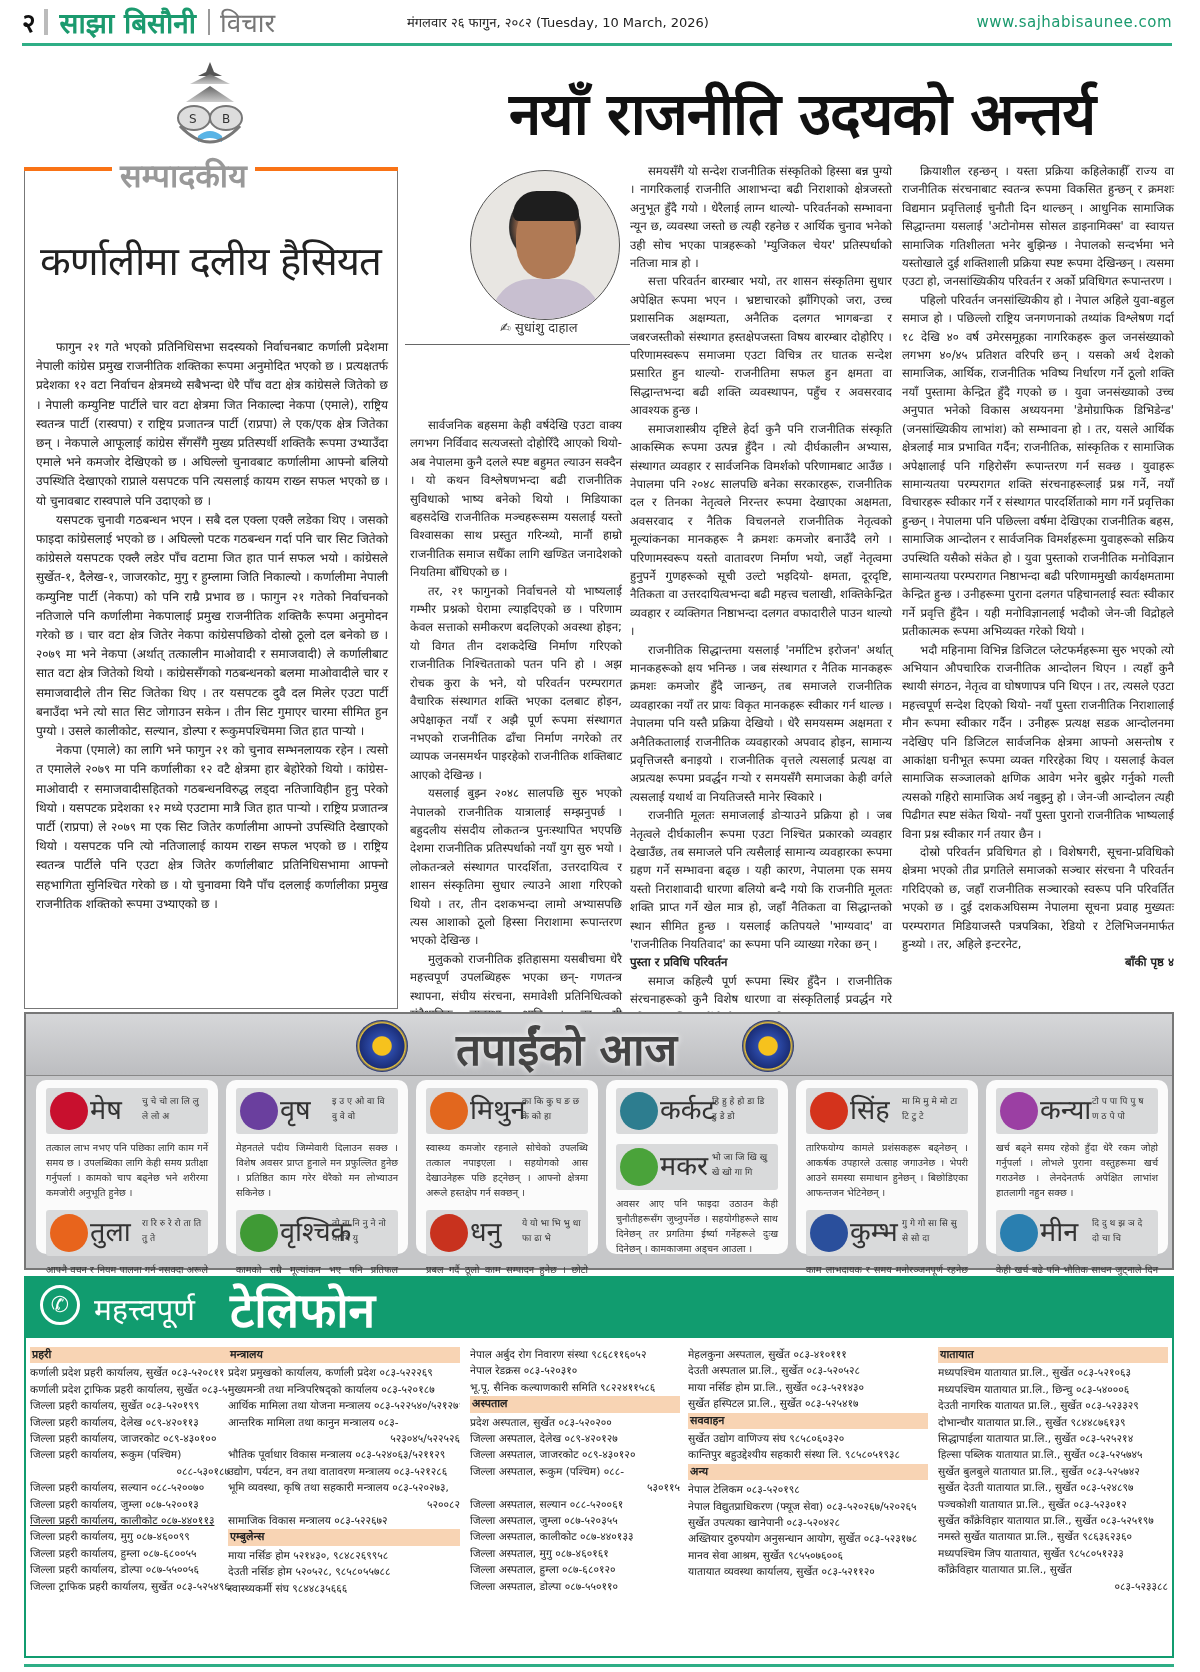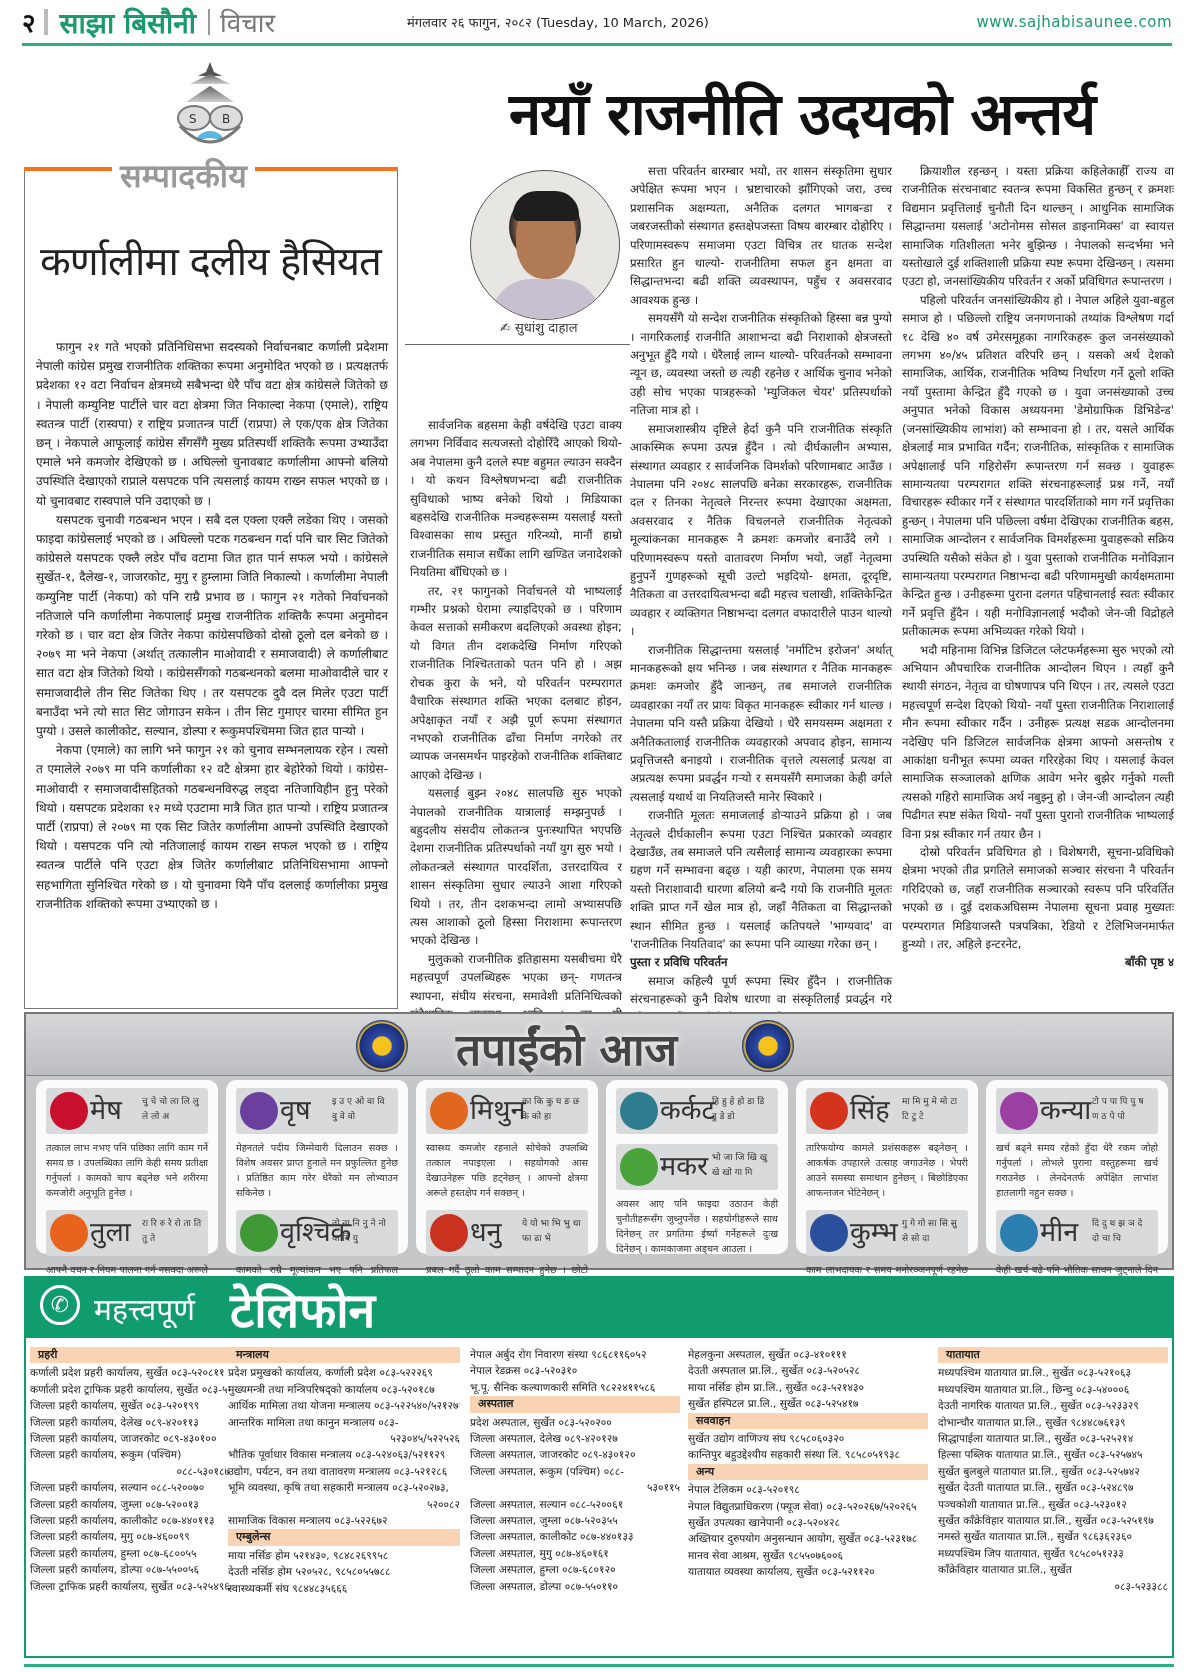--- a/index.html
+++ b/index.html
@@ -39,21 +39,21 @@
 .sign .name{position:absolute;left:44px;top:2px;font-size:27px;color:#333;font-family:"DejaVu Serif",serif}
 .sign .syll{position:absolute;right:6px;top:6px;width:60px;font-size:9px;line-height:15px;color:#333;text-align:left}
 .card .txt{margin:6px 10px 0 10px;font-size:9.6px;line-height:15px;text-align:justify;color:#333}
 .sign2{margin-top:10px}
 .tel-head{position:absolute;left:24px;top:1276px;width:1150px;height:62px;background:#119c6f}
 .tel-ico{position:absolute;left:16px;top:9px;width:40px;height:40px;border:3px solid #fff;border-radius:50%;color:#fff;font-size:22px;text-align:center;line-height:34px}
 .tel-sub{position:absolute;left:70px;top:12px;font-size:30px;color:#fff}
 .tel-main{position:absolute;left:206px;top:0;font-size:48px;color:#fff;font-weight:bold}
 .tel-body{position:absolute;left:24px;top:1338px;width:1150px;height:320px;border:2px solid #119c6f;border-top:none}
 .tcol{position:absolute;top:8px;font-size:10.6px;line-height:16.4px;color:#222}
-.tcol .hd{background:#f8d4b4;font-weight:bold;padding-left:8px;font-size:11px;margin:1px 0}
+.tcol .hd{background:#f8d4b4;font-weight:bold;padding-left:2px;font-size:11px;margin:1px 0}
 .tcol .r{white-space:nowrap}
 .tcol .rr{text-align:right}
 .botline{position:absolute;left:24px;top:1664px;width:1150px;border-top:3px solid #2fae86}
 </style>
 </head>
 <body>
 
 <div class="topbar">
   <span class="pg">२</span>
   <span class="pgsep"></span>
@@ -107,22 +107,22 @@
 </div>
 <div class="byline-rule"></div>
 
 <div class="col" style="left:410px;top:416px;width:212px">
   <p>सार्वजनिक बहसमा केही वर्षदेखि एउटा वाक्य लगभग निर्विवाद सत्यजस्तो दोहोरिँदै आएको थियो- अब नेपालमा कुनै दलले स्पष्ट बहुमत ल्याउन सक्दैन । यो कथन विश्लेषणभन्दा बढी राजनीतिक सुविधाको भाष्य बनेको थियो । मिडियाका बहसदेखि राजनीतिक मञ्चहरूसम्म यसलाई यस्तो विश्वासका साथ प्रस्तुत गरिन्थ्यो, मानौं हाम्रो राजनीतिक समाज सधैँका लागि खण्डित जनादेशको नियतिमा बाँधिएको छ ।</p>
   <p>तर, २१ फागुनको निर्वाचनले यो भाष्यलाई गम्भीर प्रश्नको घेरामा ल्याइदिएको छ । परिणाम केवल सत्ताको समीकरण बदलिएको अवस्था होइन; यो विगत तीन दशकदेखि निर्माण गरिएको राजनीतिक निश्चितताको पतन पनि हो । अझ रोचक कुरा के भने, यो परिवर्तन परम्परागत वैचारिक संस्थागत शक्ति भएका दलबाट होइन, अपेक्षाकृत नयाँ र अझै पूर्ण रूपमा संस्थागत नभएको राजनीतिक ढाँचा निर्माण नगरेको तर व्यापक जनसमर्थन पाइरहेको राजनीतिक शक्तिबाट आएको देखिन्छ ।</p>
   <p>यसलाई बुझ्न २०४८ सालपछि सुरु भएको नेपालको राजनीतिक यात्रालाई सम्झनुपर्छ । बहुदलीय संसदीय लोकतन्त्र पुनःस्थापित भएपछि देशमा राजनीतिक प्रतिस्पर्धाको नयाँ युग सुरु भयो । लोकतन्त्रले संस्थागत पारदर्शिता, उत्तरदायित्व र शासन संस्कृतिमा सुधार ल्याउने आशा गरिएको थियो । तर, तीन दशकभन्दा लामो अभ्यासपछि त्यस आशाको ठूलो हिस्सा निराशामा रूपान्तरण भएको देखिन्छ ।</p>
   <p>मुलुकको राजनीतिक इतिहासमा यसबीचमा धेरै महत्त्वपूर्ण उपलब्धिहरू भएका छन्- गणतन्त्र स्थापना, संघीय संरचना, समावेशी प्रतिनिधित्वको संवैधानिक व्यवस्था, आदि । तर, यी उपलब्धिहरूको छायामा अर्को पाटो पनि विकसित भयो । त्यो हो- राजनीतिक नेतृत्वको विश्वसनीयता क्रमशः कमजोर हुँदै जाने अवस्था । किनभने, २०४८ सालपछिको शासन व्यवस्थामा सक्रिय रहेका धेरै राजनीतिक संरचनाले आफ्नै अभ्यासमार्फत यस्ता प्रवृत्तिलाई सामान्यीकृत गरिदिएका थिए, जसले अन्ततः समाजमा एउटा बिकृत राजनीतिक संस्कृति निर्माण गर्‍यो ।</p>
 </div>
 <div class="col" style="left:630px;top:162px;width:262px">
+  <p>समयसँगै यो सन्देश राजनीतिक संस्कृतिको हिस्सा बन्न पुग्यो । नागरिकलाई राजनीति आशाभन्दा बढी निराशाको क्षेत्रजस्तो अनुभूत हुँदै गयो । धेरैलाई लाग्न थाल्यो- परिवर्तनको सम्भावना न्यून छ, व्यवस्था जस्तो छ त्यही रहनेछ र आर्थिक चुनाव भनेको उही सोच भएका पात्रहरूको 'म्युजिकल चेयर' प्रतिस्पर्धाको नतिजा मात्र हो ।</p>
   <p>सत्ता परिवर्तन बारम्बार भयो, तर शासन संस्कृतिमा सुधार अपेक्षित रूपमा भएन । भ्रष्टाचारको झाँगिएको जरा, उच्च प्रशासनिक अक्षम्यता, अनैतिक दलगत भागबन्डा र जबरजस्तीको संस्थागत हस्तक्षेपजस्ता विषय बारम्बार दोहोरिए । परिणामस्वरूप समाजमा एउटा विचित्र तर घातक सन्देश प्रसारित हुन थाल्यो- राजनीतिमा सफल हुन क्षमता वा सिद्धान्तभन्दा बढी शक्ति व्यवस्थापन, पहुँच र अवसरवाद आवश्यक हुन्छ ।</p>
-  <p>समयसँगै यो सन्देश राजनीतिक संस्कृतिको हिस्सा बन्न पुग्यो । नागरिकलाई राजनीति आशाभन्दा बढी निराशाको क्षेत्रजस्तो अनुभूत हुँदै गयो । धेरैलाई लाग्न थाल्यो- परिवर्तनको सम्भावना न्यून छ, व्यवस्था जस्तो छ त्यही रहनेछ र आर्थिक चुनाव भनेको उही सोच भएका पात्रहरूको 'म्युजिकल चेयर' प्रतिस्पर्धाको नतिजा मात्र हो ।</p>
   <p>समाजशास्त्रीय दृष्टिले हेर्दा कुनै पनि राजनीतिक संस्कृति आकस्मिक रूपमा उत्पन्न हुँदैन । त्यो दीर्घकालीन अभ्यास, संस्थागत व्यवहार र सार्वजनिक विमर्शको परिणामबाट आउँछ । नेपालमा पनि २०४८ सालपछि बनेका सरकारहरू, राजनीतिक दल र तिनका नेतृत्वले निरन्तर रूपमा देखाएका अक्षमता, अवसरवाद र नैतिक विचलनले राजनीतिक नेतृत्वको मूल्यांकनका मानकहरू नै क्रमशः कमजोर बनाउँदै लगे । परिणामस्वरूप यस्तो वातावरण निर्माण भयो, जहाँ नेतृत्वमा हुनुपर्ने गुणहरूको सूची उल्टो भइदियो- क्षमता, दूरदृष्टि, नैतिकता वा उत्तरदायित्वभन्दा बढी महत्त्व चलाखी, शक्तिकेन्द्रित व्यवहार र व्यक्तिगत निष्ठाभन्दा दलगत वफादारीले पाउन थाल्यो ।</p>
   <p>राजनीतिक सिद्धान्तमा यसलाई 'नर्माटिभ इरोजन' अर्थात् मानकहरूको क्षय भनिन्छ । जब संस्थागत र नैतिक मानकहरू क्रमशः कमजोर हुँदै जान्छन्, तब समाजले राजनीतिक व्यवहारका नयाँ तर प्रायः विकृत मानकहरू स्वीकार गर्न थाल्छ । नेपालमा पनि यस्तै प्रक्रिया देखियो । धेरै समयसम्म अक्षमता र अनैतिकतालाई राजनीतिक व्यवहारको अपवाद होइन, सामान्य प्रवृत्तिजस्तै बनाइयो । राजनीतिक वृत्तले त्यसलाई प्रत्यक्ष वा अप्रत्यक्ष रूपमा प्रवर्द्धन गर्‍यो र समयसँगै समाजका केही वर्गले त्यसलाई यथार्थ वा नियतिजस्तै मानेर स्विकारे ।</p>
   <p>राजनीति मूलतः समाजलाई डोऱ्याउने प्रक्रिया हो । जब नेतृत्वले दीर्घकालीन रूपमा एउटा निश्चित प्रकारको व्यवहार देखाउँछ, तब समाजले पनि त्यसैलाई सामान्य व्यवहारका रूपमा ग्रहण गर्ने सम्भावना बढ्छ । यही कारण, नेपालमा एक समय यस्तो निराशावादी धारणा बलियो बन्दै गयो कि राजनीति मूलतः शक्ति प्राप्त गर्ने खेल मात्र हो, जहाँ नैतिकता वा सिद्धान्तको स्थान सीमित हुन्छ । यसलाई कतिपयले 'भाग्यवाद' वा 'राजनीतिक नियतिवाद' का रूपमा पनि व्याख्या गरेका छन् ।</p>
   <p class="sub">पुस्ता र प्रविधि परिवर्तन</p>
   <p>समाज कहिल्यै पूर्ण रूपमा स्थिर हुँदैन । राजनीतिक संरचनाहरूको कुनै विशेष धारणा वा संस्कृतिलाई प्रवर्द्धन गरे पनि समाजभित्र सधैँ केही स्वतन्त्र प्रक्रियाहरू</p>
 </div>
 <div class="col" style="left:902px;top:162px;width:272px">
   <p>क्रियाशील रहन्छन् । यस्ता प्रक्रिया कहिलेकाहीँ राज्य वा राजनीतिक संरचनाबाट स्वतन्त्र रूपमा विकसित हुन्छन् र क्रमशः विद्यमान प्रवृत्तिलाई चुनौती दिन थाल्छन् । आधुनिक सामाजिक सिद्धान्तमा यसलाई 'अटोनोमस सोसल डाइनामिक्स' वा स्वायत्त सामाजिक गतिशीलता भनेर बुझिन्छ । नेपालको सन्दर्भमा भने यस्तोखाले दुई शक्तिशाली प्रक्रिया स्पष्ट रूपमा देखिन्छन् । त्यसमा एउटा हो, जनसांख्यिकीय परिवर्तन र अर्को प्रविधिगत रूपान्तरण ।</p>
   <p>पहिलो परिवर्तन जनसांख्यिकीय हो । नेपाल अहिले युवा-बहुल समाज हो । पछिल्लो राष्ट्रिय जनगणनाको तथ्यांक विश्लेषण गर्दा १८ देखि ४० वर्ष उमेरसमूहका नागरिकहरू कुल जनसंख्याको लगभग ४०/४५ प्रतिशत वरिपरि छन् । यसको अर्थ देशको सामाजिक, आर्थिक, राजनीतिक भविष्य निर्धारण गर्ने ठूलो शक्ति नयाँ पुस्तामा केन्द्रित हुँदै गएको छ । युवा जनसंख्याको उच्च अनुपात भनेको विकास अध्ययनमा 'डेमोग्राफिक डिभिडेन्ड' (जनसांख्यिकीय लाभांश) को सम्भावना हो । तर, यसले आर्थिक क्षेत्रलाई मात्र प्रभावित गर्दैन; राजनीतिक, सांस्कृतिक र सामाजिक अपेक्षालाई पनि गहिरोसँग रूपान्तरण गर्न सक्छ । युवाहरू सामान्यतया परम्परागत शक्ति संरचनाहरूलाई प्रश्न गर्ने, नयाँ विचारहरू स्वीकार गर्ने र संस्थागत पारदर्शिताको माग गर्ने प्रवृत्तिका हुन्छन् । नेपालमा पनि पछिल्ला वर्षमा देखिएका राजनीतिक बहस, सामाजिक आन्दोलन र सार्वजनिक विमर्शहरूमा युवाहरूको सक्रिय उपस्थिति यसैको संकेत हो । युवा पुस्ताको राजनीतिक मनोविज्ञान सामान्यतया परम्परागत निष्ठाभन्दा बढी परिणाममुखी कार्यक्षमतामा केन्द्रित हुन्छ । उनीहरूमा पुराना दलगत पहिचानलाई स्वतः स्वीकार गर्ने प्रवृत्ति हुँदैन । यही मनोविज्ञानलाई भदौको जेन-जी विद्रोहले प्रतीकात्मक रूपमा अभिव्यक्त गरेको थियो ।</p>
   <p>भदौ महिनामा विभिन्न डिजिटल प्लेटफर्महरूमा सुरु भएको त्यो अभियान औपचारिक राजनीतिक आन्दोलन थिएन । त्यहाँ कुनै स्थायी संगठन, नेतृत्व वा घोषणापत्र पनि थिएन । तर, त्यसले एउटा महत्त्वपूर्ण सन्देश दिएको थियो- नयाँ पुस्ता राजनीतिक निराशालाई मौन रूपमा स्वीकार गर्दैन । उनीहरू प्रत्यक्ष सडक आन्दोलनमा नदेखिए पनि डिजिटल सार्वजनिक क्षेत्रमा आफ्नो असन्तोष र आकांक्षा घनीभूत रूपमा व्यक्त गरिरहेका थिए । यसलाई केवल सामाजिक सञ्जालको क्षणिक आवेग भनेर बुझेर गर्नुको गल्ती त्यसको गहिरो सामाजिक अर्थ नबुझ्नु हो । जेन-जी आन्दोलन त्यही पिढीगत स्पष्ट संकेत थियो- नयाँ पुस्ता पुरानो राजनीतिक भाष्यलाई विना प्रश्न स्वीकार गर्न तयार छैन ।</p>
@@ -234,21 +234,21 @@
       <div class="hd">प्रहरी</div>
       <div class="r" style="overflow: hidden;">कर्णाली प्रदेश प्रहरी कार्यालय, सुर्खेत ०८३-५२०८११</div>
       <div class="r" style="overflow: hidden;">कर्णाली प्रदेश ट्राफिक प्रहरी कार्यालय, सुर्खेत ०८३-५२५१२०</div>
       <div class="r" style="overflow: hidden;">जिल्ला प्रहरी कार्यालय, सुर्खेत ०८३-५२०१९९</div>
       <div class="r" style="overflow: hidden;">जिल्ला प्रहरी कार्यालय, देलेख ०८९-४२०११३</div>
       <div class="r" style="overflow: hidden;">जिल्ला प्रहरी कार्यालय, जाजरकोट ०८९-४३०१००</div>
       <div class="r" style="overflow: hidden;">जिल्ला प्रहरी कार्यालय, रूकुम (पश्चिम)</div>
       <div class="r rr" style="overflow: hidden;">०८८-५३०१८७</div>
       <div class="r" style="overflow: hidden;">जिल्ला प्रहरी कार्यालय, सल्यान ०८८-५२००७०</div>
       <div class="r" style="overflow: hidden;">जिल्ला प्रहरी कार्यालय, जुम्ला ०८७-५२००१३</div>
-      <div class="r" style="overflow: hidden;">जिल्ला प्रहरी कार्यालय, कालीकोट ०८७-४४०११३</div>
+      <div class="r" style="overflow: hidden; text-decoration: underline;">जिल्ला प्रहरी कार्यालय, कालीकोट ०८७-४४०११३</div>
       <div class="r" style="overflow: hidden;">जिल्ला प्रहरी कार्यालय, मुगु ०८७-४६००९९</div>
       <div class="r" style="overflow: hidden;">जिल्ला प्रहरी कार्यालय, हुम्ला ०८७-६८००५५</div>
       <div class="r" style="overflow: hidden;">जिल्ला प्रहरी कार्यालय, डोल्पा ०८७-५५००५६</div>
       <div class="r" style="overflow: hidden;">जिल्ला ट्राफिक प्रहरी कार्यालय, सुर्खेत ०८३-५२५४९६</div>
     </div>
     <div class="tcol" style="left: 228px; top: 1346px; width: 232px;">
       <div class="hd">मन्त्रालय</div>
       <div class="r" style="overflow: hidden;">प्रदेश प्रमुखको कार्यालय, कर्णाली प्रदेश ०८३-५२२२६९</div>
       <div class="r" style="overflow: hidden;">मुख्यमन्त्री तथा मन्त्रिपरिषद्को कार्यालय ०८३-५२०१८७</div>
       <div class="r" style="overflow: hidden;">आर्थिक मामिला तथा योजना मन्त्रालय ०८३-५२२५४०/५२१२७१</div>

